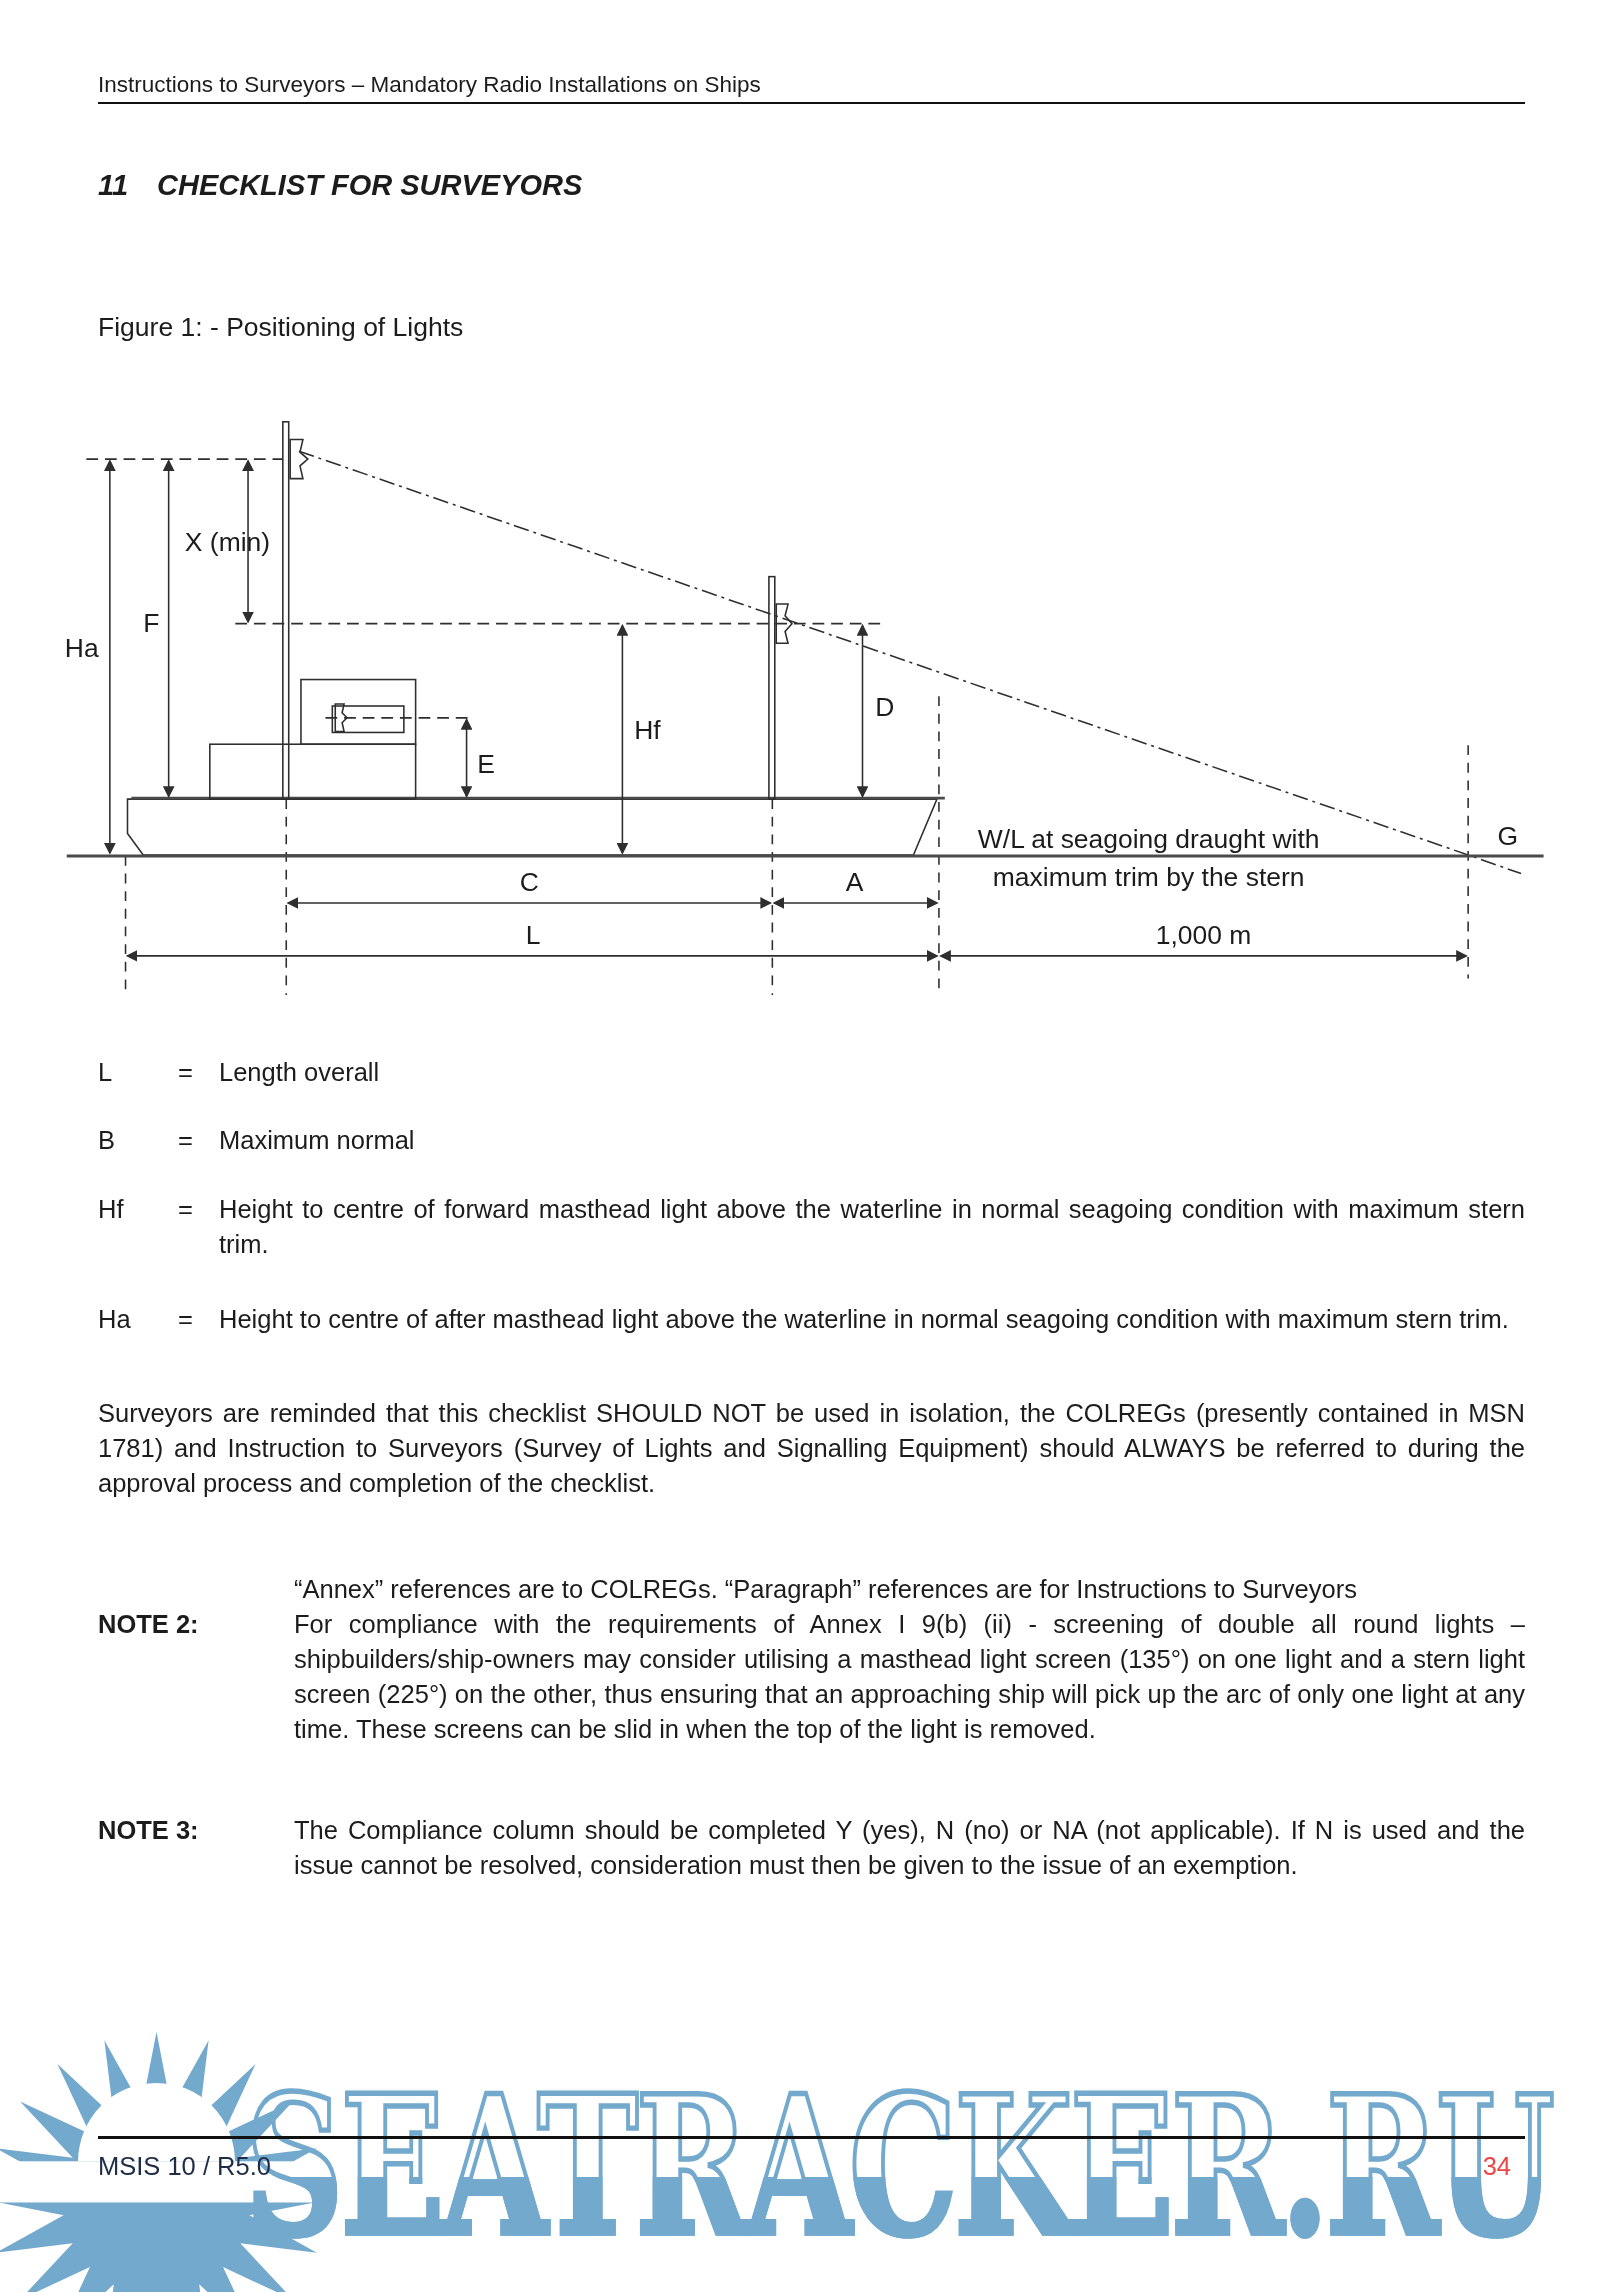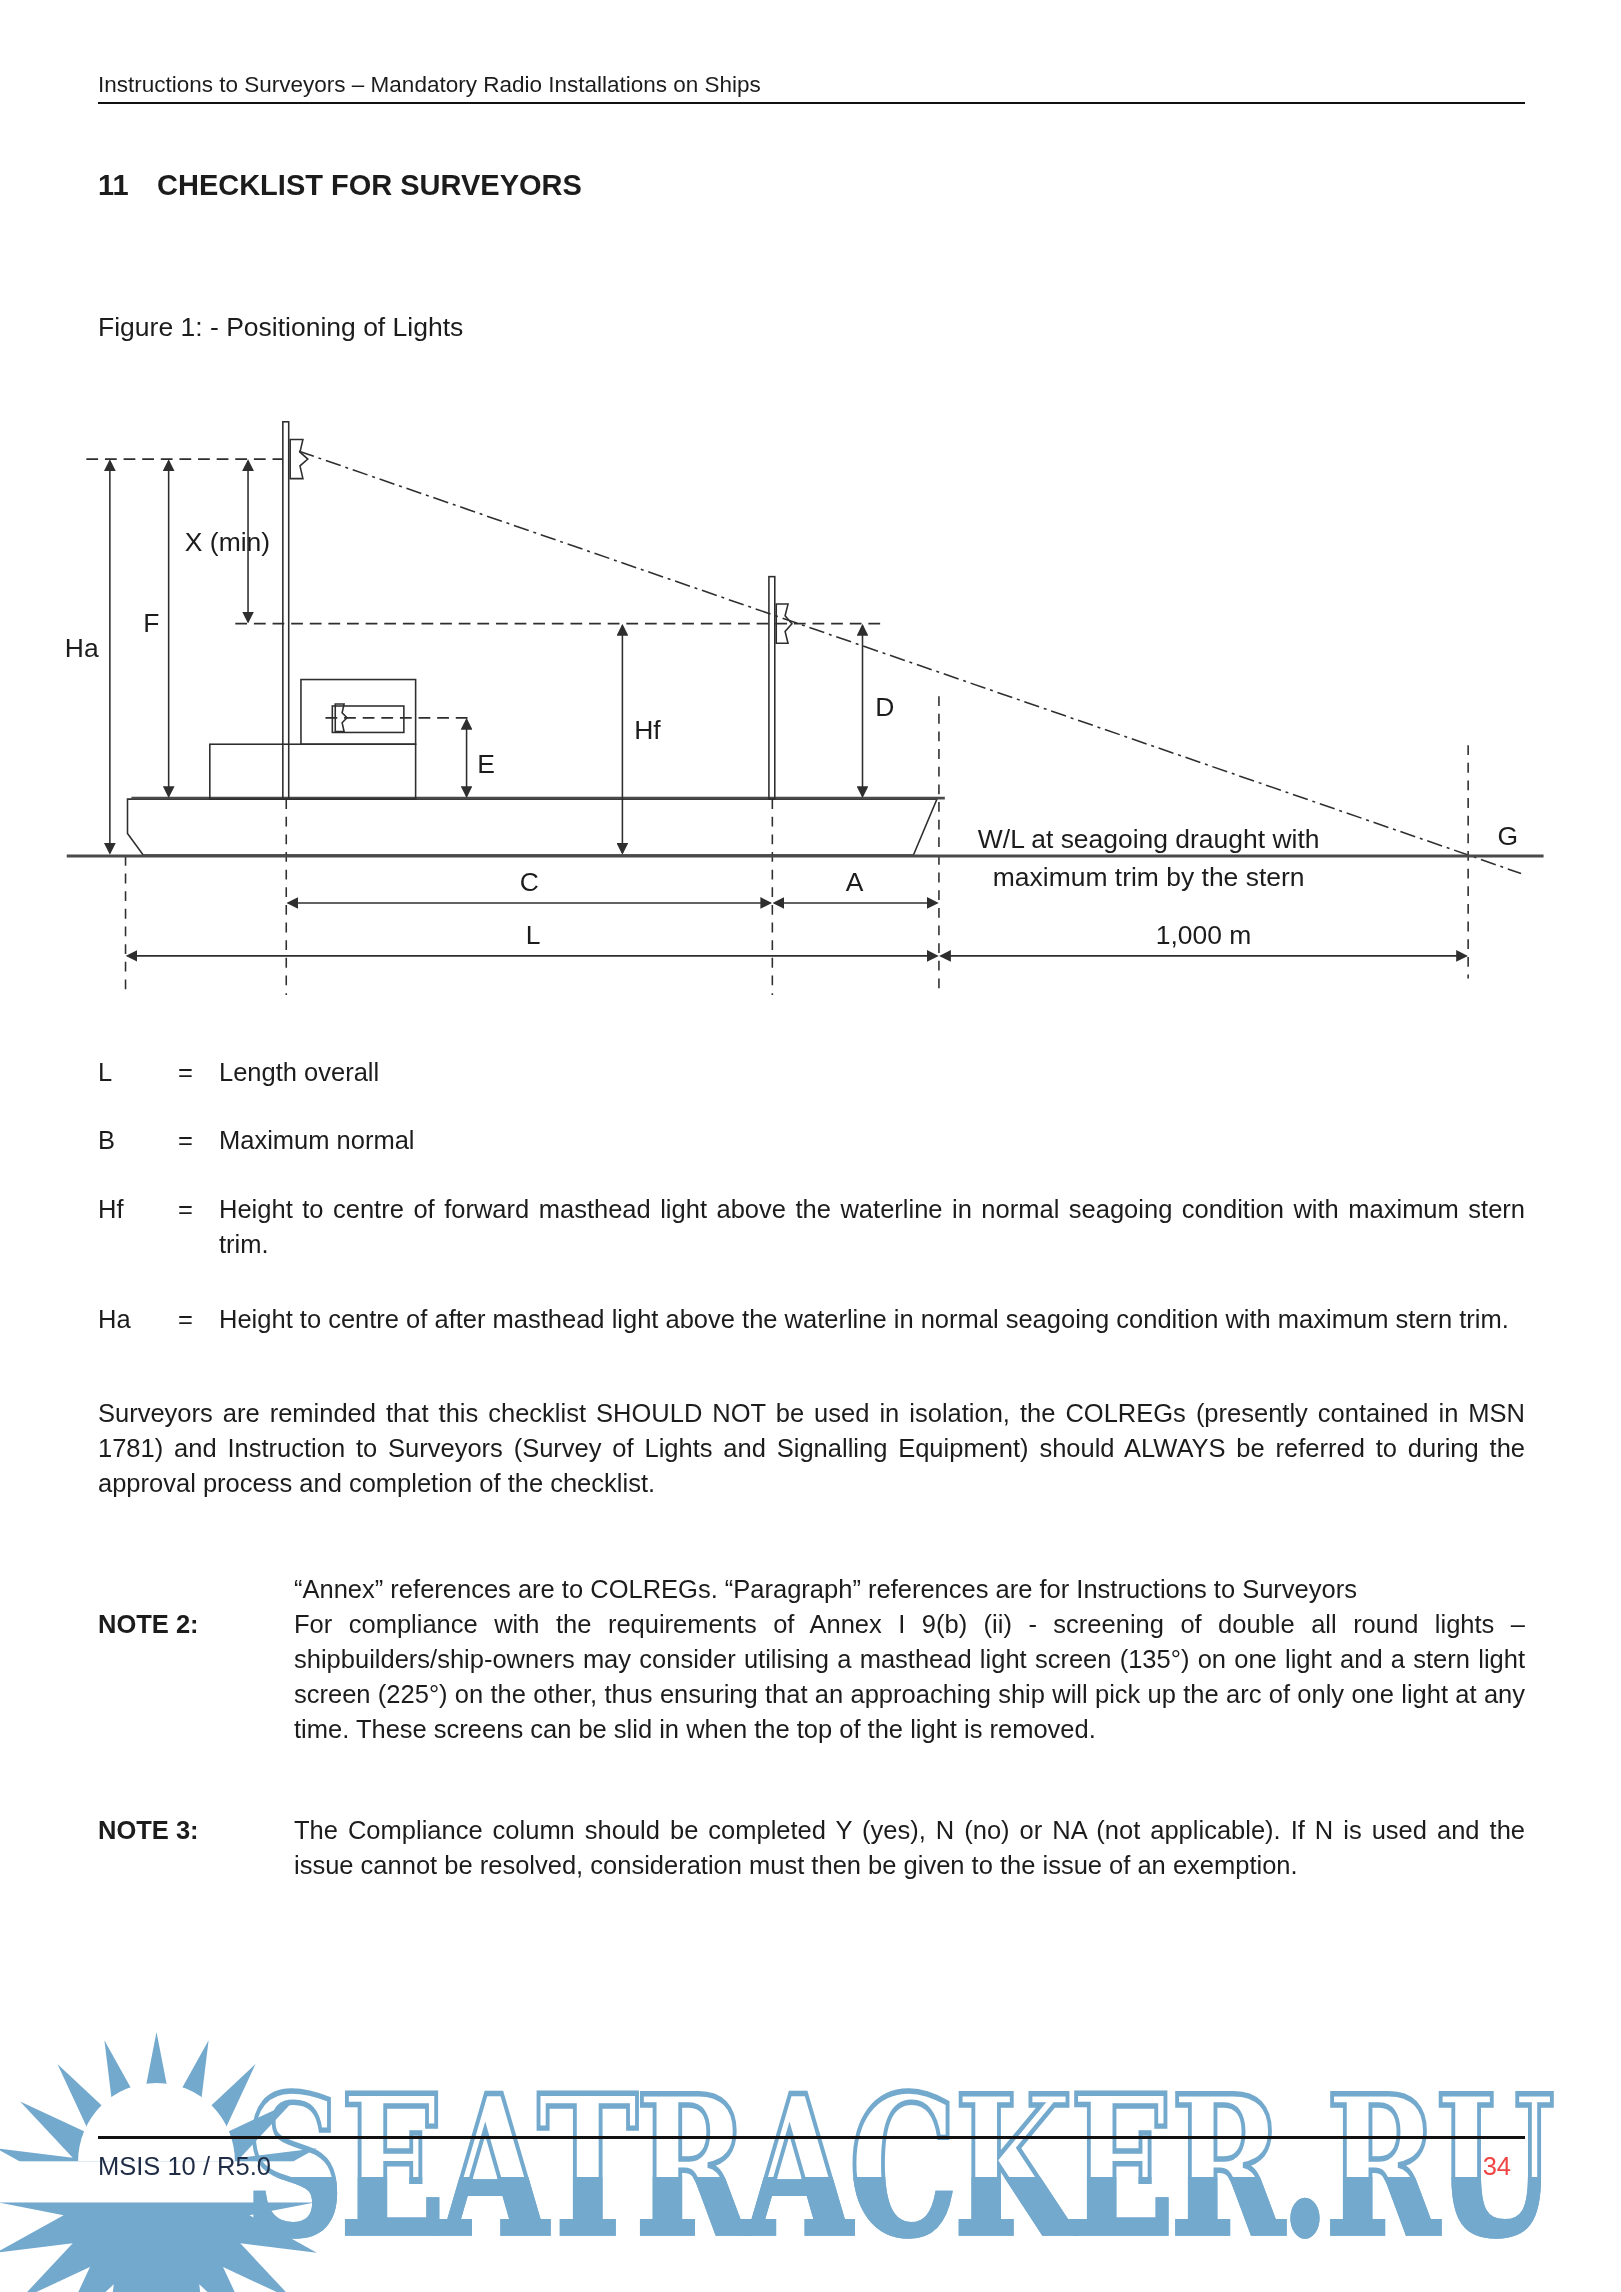--- a/index.html
+++ b/index.html
@@ -4,21 +4,21 @@
 <style>
   html,body{margin:0;padding:0;background:#ffffff;}
   .page{position:relative;width:1621px;height:2293px;background:#ffffff;overflow:hidden;
         font-family:"Liberation Sans",sans-serif;color:#1c1c1c;}
 
   
   .hdr-title{position:absolute;left:98px;top:72px;font-size:22.5px;z-index:2;}
   .hdr-rule{position:absolute;left:98px;top:102px;width:1427px;height:2px;background:#111;z-index:2;}
 
   
-  .sec{position:absolute;left:98px;top:157px;display:flex;z-index:2;}
+  .sec{position:absolute;left:98px;top:157px;display:flex;z-index:2;font-style:italic;}
   .sec-num{font-size:29px;font-weight:bold;width:59px;line-height:56px;}
   .sec-lines{font-size:29px;font-weight:bold;line-height:56px;}
 
   .fig-caption{position:absolute;left:98px;top:312px;font-size:26.5px;z-index:2;}
 
   
   .diagram{position:absolute;left:49px;top:412px;z-index:2;}
   .dim{stroke:#2e2e2e;stroke-width:1.6;marker-start:url(#arr);marker-end:url(#arr);}
   .thin{stroke:#2e2e2e;stroke-width:1.6;fill:none;}
   .dash{stroke:#2e2e2e;stroke-width:1.8;fill:none;stroke-dasharray:12 7;}

